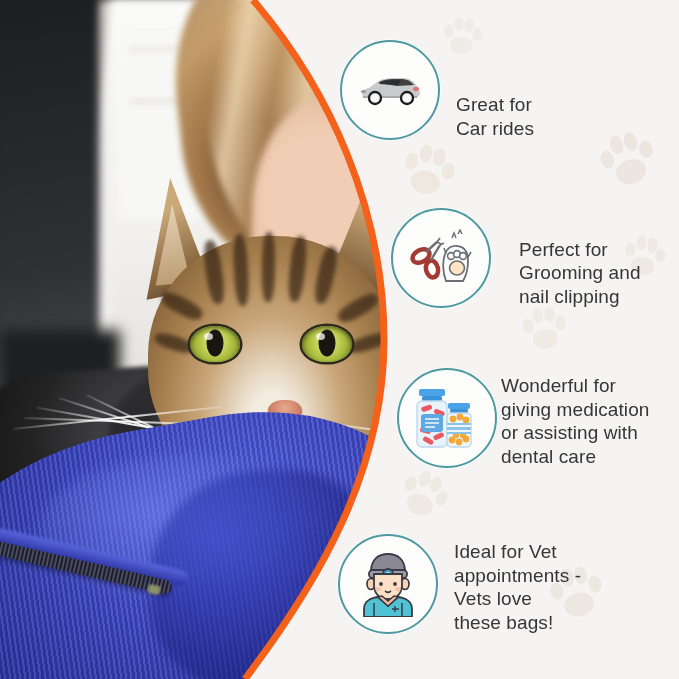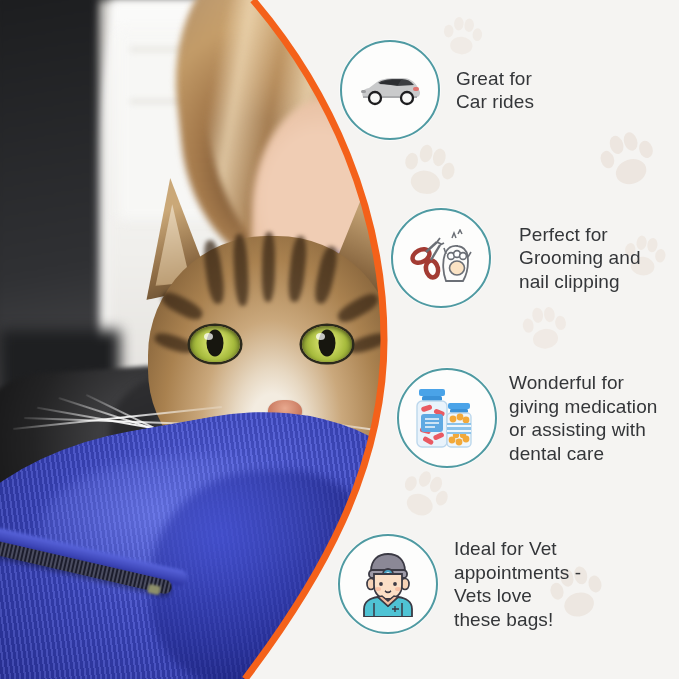--- a/index.html
+++ b/index.html
@@ -119,38 +119,38 @@
   .whisker{position:absolute;height:2px;background:linear-gradient(90deg,rgba(255,255,255,.1),rgba(255,255,255,.95),rgba(255,255,255,.2));
     border-radius:2px;filter:blur(.3px);transform-origin:right center;}
   .whisker.r{background:linear-gradient(270deg,rgba(255,255,255,.1),rgba(255,255,255,.95),rgba(255,255,255,.2));transform-origin:left center;}
   .chin-fur{position:absolute;left:96px;top:296px;width:150px;height:60px;border-radius:50%;
     background:radial-gradient(ellipse at 50% 20%, #f6efe1 0 30%, #d4c2a4 60%, rgba(160,130,95,0) 90%);filter:blur(2px);}
 
   
   .divider{position:absolute;left:0;top:0;width:679px;height:679px;pointer-events:none;}
 
   
-  .feature{position:absolute;display:flex;align-items:center;}
+  .feature{position:absolute;display:flex;align-items:flex-end;}
   .icon-circle{
     width:96px;height:96px;border-radius:50%;
     background:#fdfdfc;border:2px solid #4f9aa2;
     display:flex;align-items:center;justify-content:center;flex:0 0 auto;
     box-shadow:0 0 0 1px rgba(255,255,255,.6);
   }
   .icon-circle svg{display:block;}
   .feature-text{
     margin-left:14px;color:#343639;font-size:19px;line-height:23.5px;
     letter-spacing:.1px;white-space:pre-line;
   }
   #f1{left:340px;top:40px;}
   #f1 .feature-text{margin-left:16px;}
   #f2{left:391px;top:208px;}
   #f2 .feature-text{margin-left:28px;}
   #f3{left:397px;top:368px;}
-  #f3 .feature-text{margin-left:12px;}
+  #f3 .feature-text{margin-left:4px;}
   #f4{left:338px;top:534px;}
   #f4 .feature-text{margin-left:16px;}
 </style>
 </head>
 <body>
 
 <div id="page">
 
   <div class="panel-bg"></div>
 

